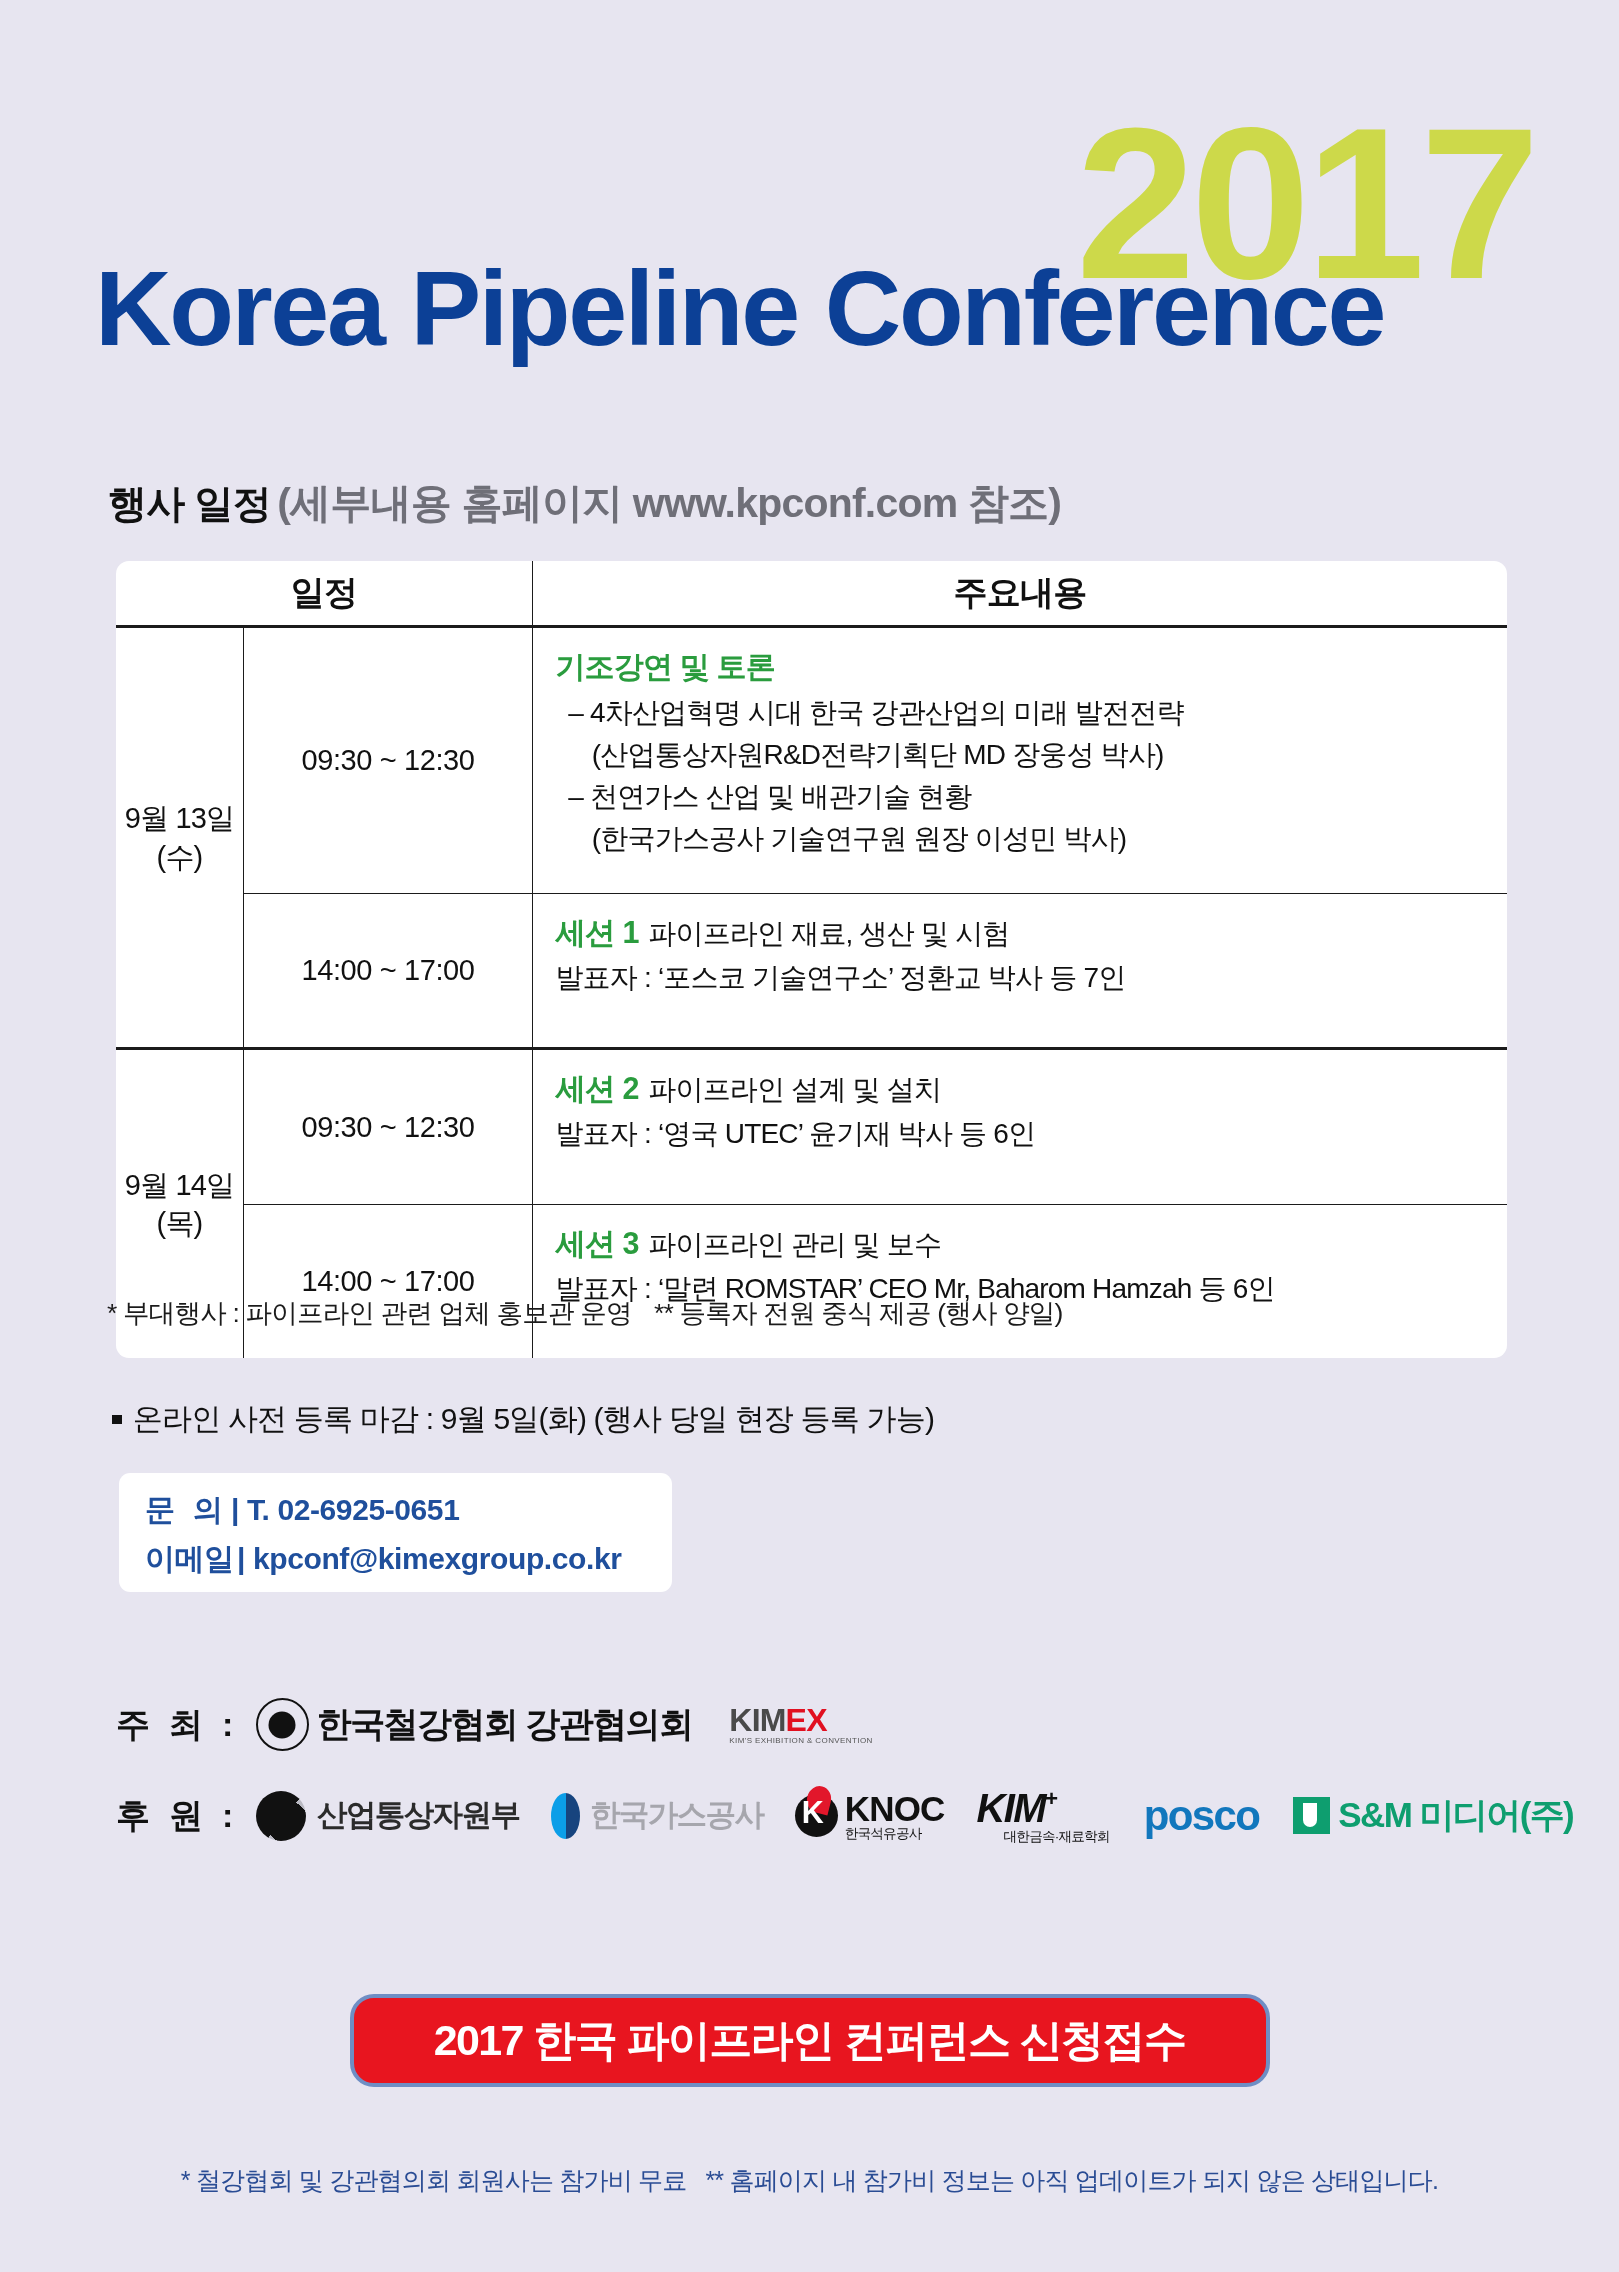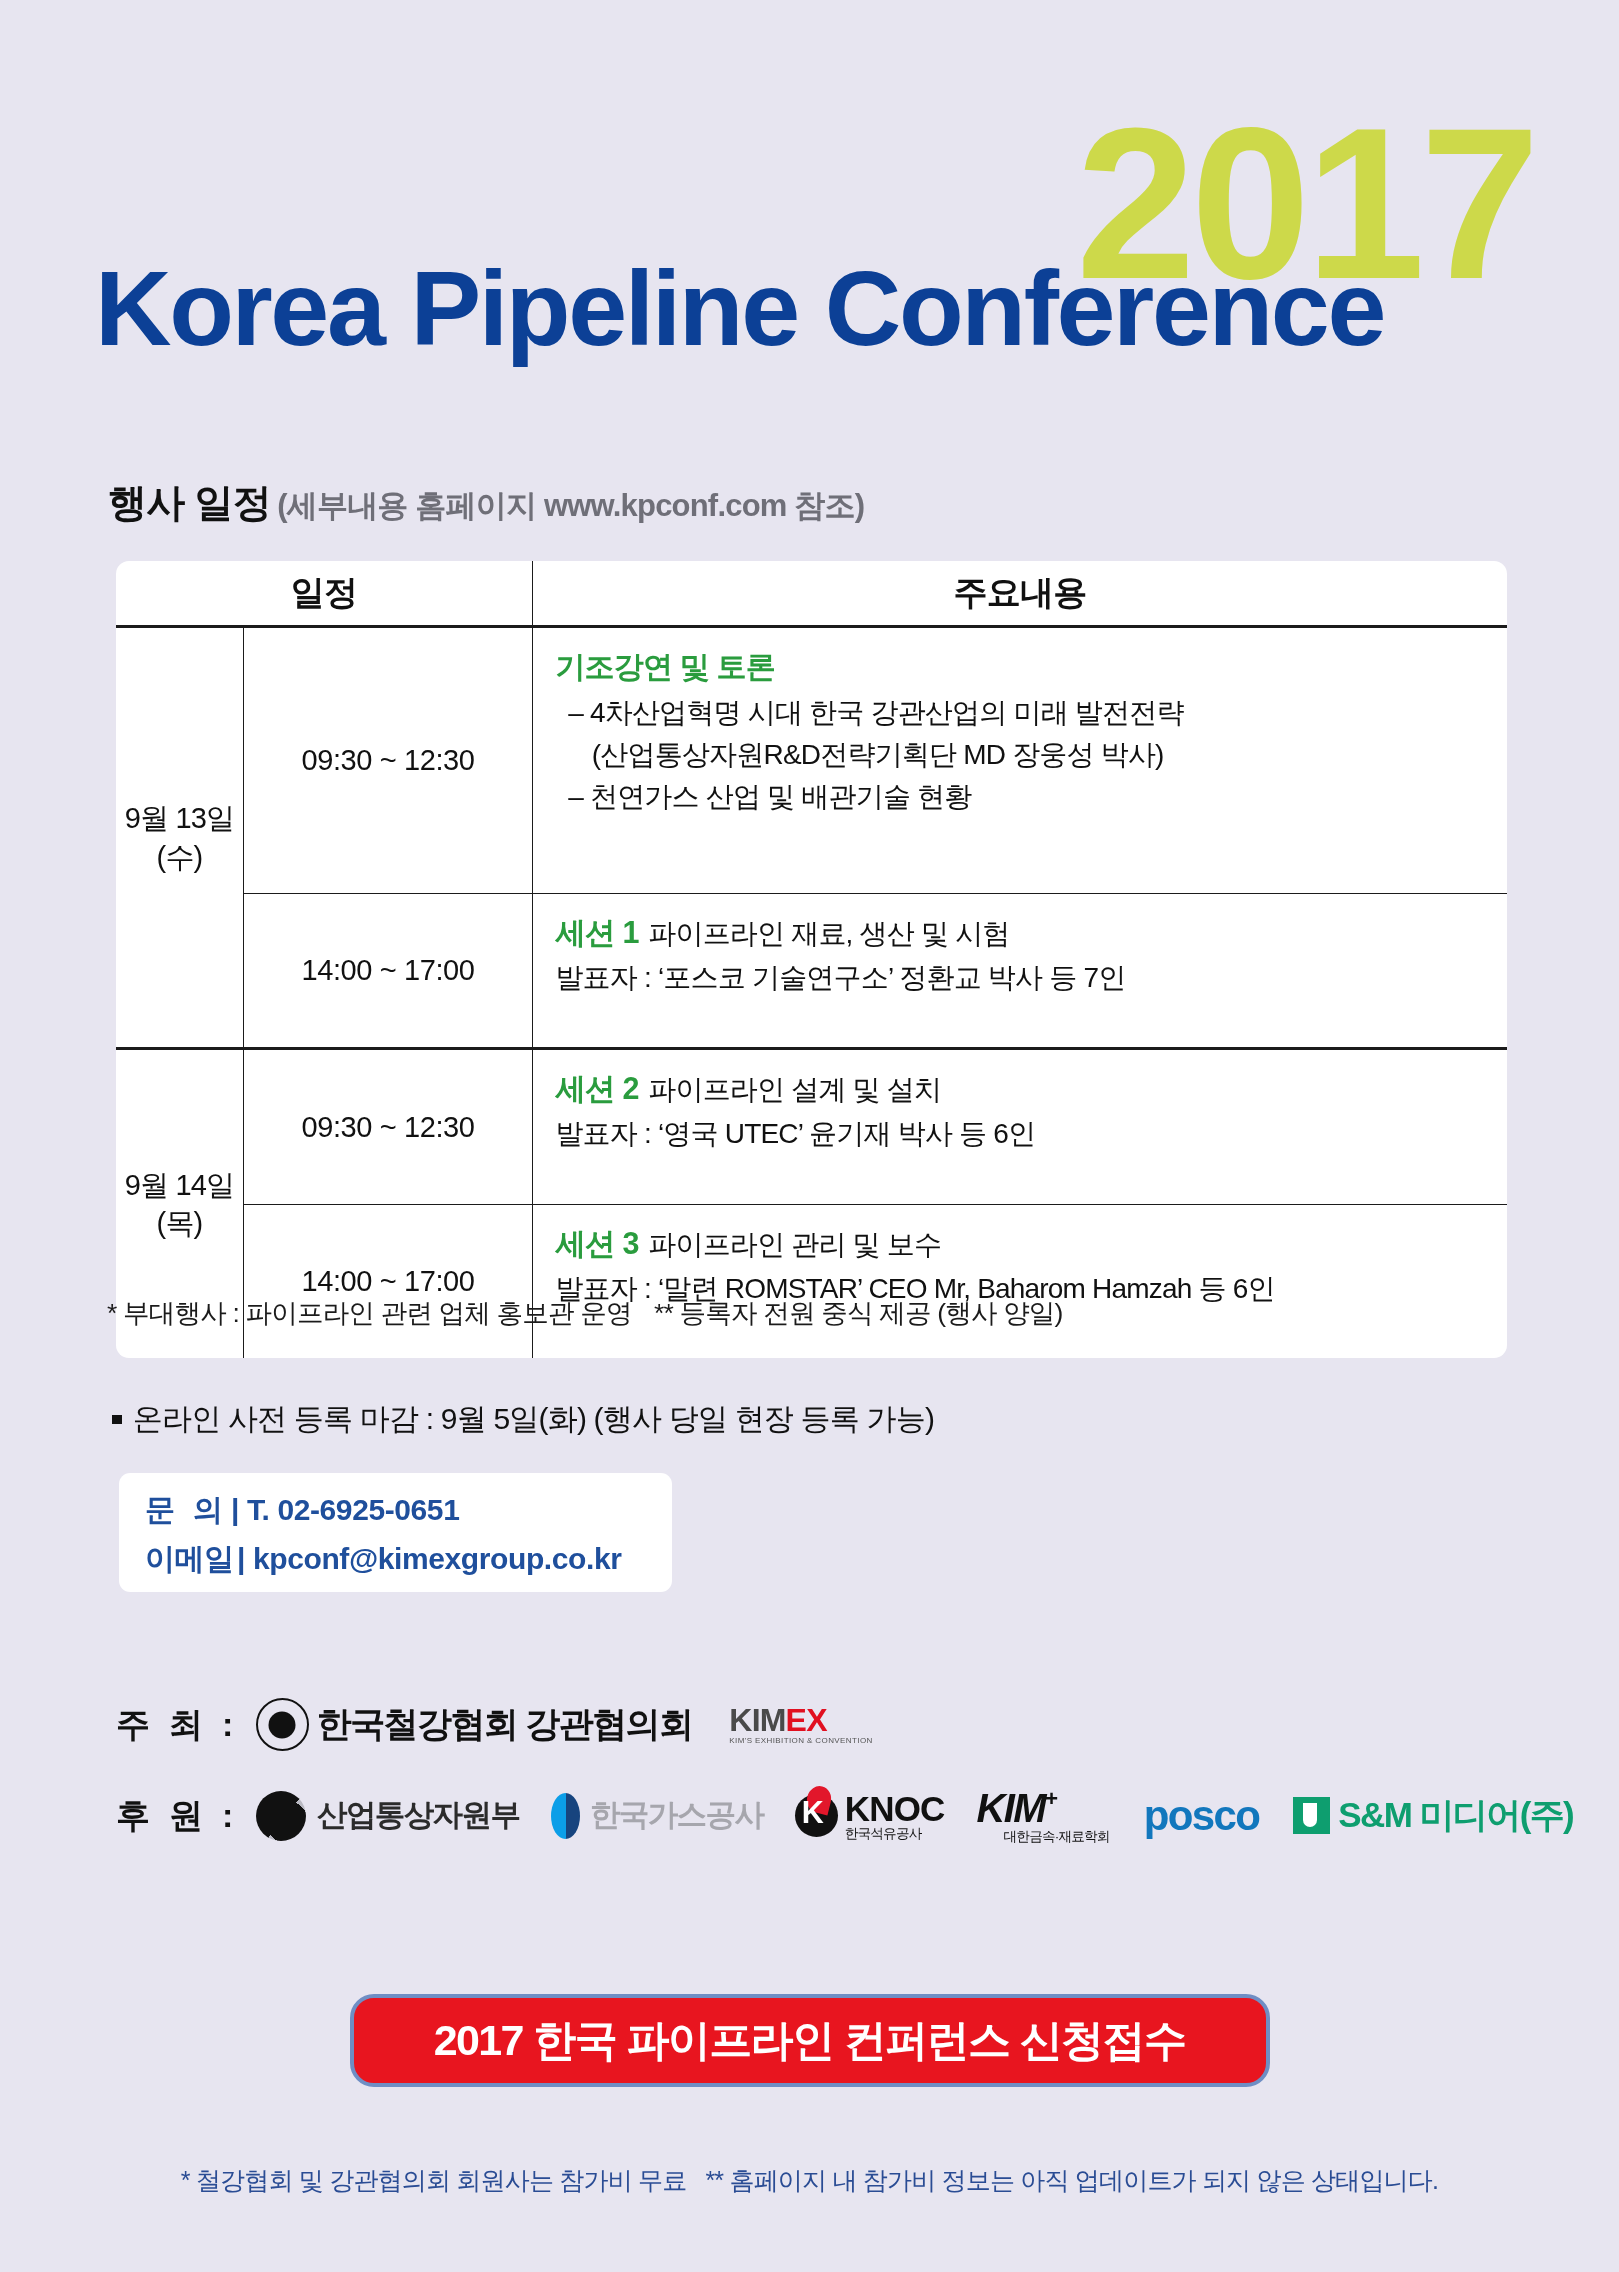--- a/index.html
+++ b/index.html
@@ -55,21 +55,21 @@
     white-space: nowrap;
     line-height: 1;
   }
   .sched-heading .main {
     font-size: 39px;
     font-weight: 700;
     color: #111;
     letter-spacing: -0.8px;
   }
   .sched-heading .sub {
-    font-size: 31px;
+    font-size: 41px;
     font-weight: 600;
     color: #6f6f78;
     letter-spacing: -0.8px;
     margin-left: 6.4px;
   }
 
   
   .sched-table {
     position: absolute;
     left: 116px;
@@ -487,20 +487,21 @@
       <span>(수)</span>
     </div>
     <div class="rows">
       <div class="srow r-keynote">
         <div class="timecell">09:30 ~ 12:30</div>
         <div class="contentcell">
           <div class="keynote-title">기조강연 및 토론</div>
           <div class="bullet-line">– 4차산업혁명 시대 한국 강관산업의 미래 발전전략</div>
           <div class="bullet-line indent">(산업통상자원R&amp;D전략기획단 MD 장웅성 박사)</div>
           <div class="bullet-line">– 천연가스 산업 및 배관기술 현황</div>
+          <div class="bullet-line indent">(한국가스공사 기술연구원 원장  이성민 박사)</div>
         </div>
       </div>
       <div class="srow r-s1">
         <div class="timecell">14:00 ~ 17:00</div>
         <div class="contentcell">
           <div class="sess-head">
             <span class="sess-tag">세션 1</span><span>파이프라인 재료, 생산 및 시험</span>
           </div>
           <div class="sess-sub">발표자 : ‘포스코 기술연구소’ 정환교 박사 등 7인</div>
         </div>

